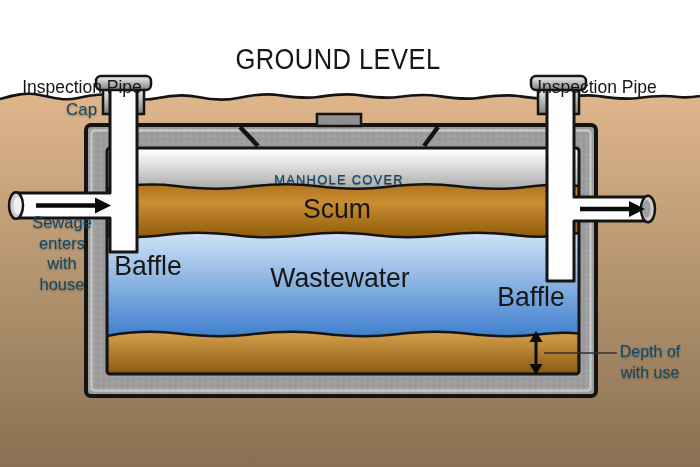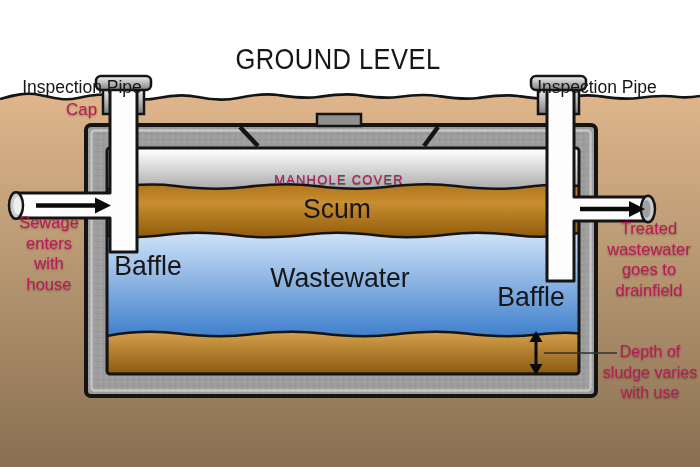--- a/index.html
+++ b/index.html
@@ -4,21 +4,21 @@
 <style>
   html,body{margin:0;padding:0;background:#ffffff;}
   .stage{
     position:relative;width:700px;height:467px;overflow:hidden;background:#ffffff;
     font-family:"Liberation Sans","DejaVu Sans",sans-serif;
   }
   .stage svg{position:absolute;left:0;top:0;}
   .t{position:absolute;white-space:nowrap;line-height:1;}
   .cx{transform:translateX(-50%);}
   .black{color:#161616;}
-  .white{color:#be185d;text-shadow:0 1px 2px rgba(55,35,8,.45);}
+  .white{color:#0c4a6e;text-shadow:0 1px 2px rgba(55,35,8,.45);}
   .title{font-size:29px;letter-spacing:.5px;transform:translateX(-50%) scaleX(.88);}
   .pipe-label{font-size:17.5px;margin-top:25px;}
   .big{font-size:28px;transform:translateX(-50%) scaleX(.95);}
   .cap-label{font-size:17px;}
   .manhole-label{font-size:13px;letter-spacing:1.2px;font-weight:500;text-shadow:0 1px 1px rgba(0,0,0,.5);}
   .note{position:absolute;text-align:center;transform:translateX(-50%);}
   .note div{white-space:nowrap;}
   .note-sewage{font-size:16.5px;line-height:20.5px;}
   .note-treated{font-size:16.5px;line-height:20.5px;}
   .note-depth{font-size:16px;line-height:20.5px;}
@@ -131,33 +131,26 @@
 
   <div class="t white cap-label" style="left:66px;top:101px;">Cap</div>
 
   <div class="t white manhole-label cx" style="left:339px;top:129px;margin-top:44px;">MANHOLE COVER</div>
 
   <div class="t black big" style="left:337px;top:195px;">Scum</div>
   <div class="t black big" style="left:340px;top:264px;">Wastewater</div>
   <div class="t black big" style="left:148px;top:252px;">Baffle</div>
   <div class="t black big" style="left:531px;top:283px;">Baffle</div>
 
-  <div class="note white note-sewage" style="left:49px;top:212px;">
+  <div class="note white note-sewage" style="left:62px;top:212px;">
     <div>Sewage</div>
     <div>enters</div>
     <div>with</div>
     <div>house</div>
   </div>
 
-  <div class="note white note-treated" style="left:649px;top:218px;">
-    <div>Treated</div>
-    <div>wastewater</div>
-    <div>goes to</div>
-    <div>drainfield</div>
-  </div>
 
   <div class="note white note-depth" style="left:650px;top:342px;">
     <div>Depth of</div>
-    <div>sludge varies</div>
     <div>with use</div>
   </div>
 
 </div>
 
 </body></html>

